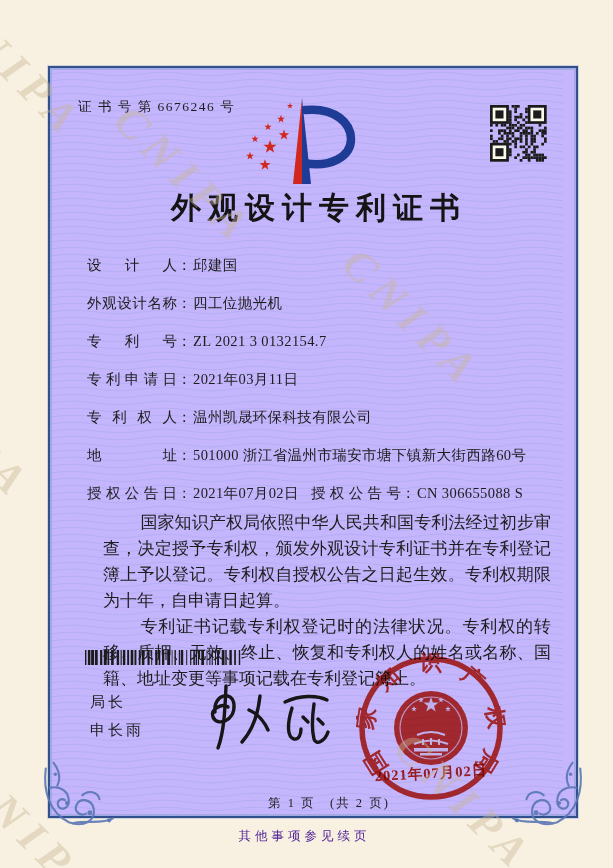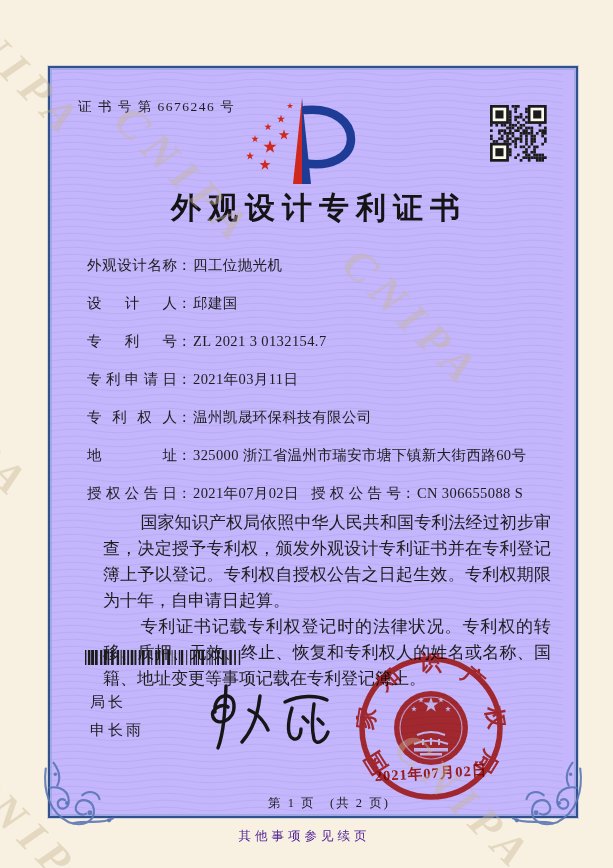--- a/index.html
+++ b/index.html
@@ -283,36 +283,36 @@
           <rect x="0" y="37.800000000000004" width="18.900000000000002" height="18.900000000000002"></rect>
           <rect fill="#fcf8eb" x="2.7" y="40.50000000000001" width="13.5" height="13.5"></rect>
           <rect x="5.4" y="43.2" width="8.100000000000001" height="8.100000000000001"></rect>
         </g>
       </svg>
 
     <div class="title">外观设计专利证书</div>
 
     <div class="fields">
       <div class="field-row">
+        <span class="flabel">设计人</span><span class="fcolon">：</span><span class="fvalue">邱建国</span>
+      </div>
+      <div class="field-row">
         <span class="flabel">外观设计名称</span><span class="fcolon">：</span><span class="fvalue">四工位抛光机</span>
       </div>
       <div class="field-row">
-        <span class="flabel">设计人</span><span class="fcolon">：</span><span class="fvalue">邱建国</span>
-      </div>
-      <div class="field-row">
         <span class="flabel">专利号</span><span class="fcolon">：</span><span class="fvalue">ZL 2021 3 0132154.7</span>
       </div>
       <div class="field-row">
         <span class="flabel">专利申请日</span><span class="fcolon">：</span><span class="fvalue">2021年03月11日</span>
       </div>
       <div class="field-row">
         <span class="flabel">专利权人</span><span class="fcolon">：</span><span class="fvalue">温州凯晟环保科技有限公司</span>
       </div>
       <div class="field-row">
-        <span class="flabel">地址</span><span class="fcolon">：</span><span class="fvalue">325000 浙江省温州市瑞安市塘下镇新大街西路60号</span>
+        <span class="flabel">地址</span><span class="fcolon">：</span><span class="fvalue">501000 浙江省温州市瑞安市塘下镇新大街西路60号</span>
       </div>
       <div class="field-row">
         <span class="flabel">授权公告日</span><span class="fcolon">：</span><span class="fvalue">2021年07月02日</span><span class="pair2"><span class="flabel">授权公告号</span><span class="fcolon">：</span><span class="fvalue">CN 306655088 S</span></span>
       </div>
     </div>
 
     <div class="legal">
       <p>国家知识产权局依照中华人民共和国专利法经过初步审查，决定授予专利权，颁发外观设计专利证书并在专利登记簿上予以登记。专利权自授权公告之日起生效。专利权期限为十年，自申请日起算。</p>
       <p>专利证书记载专利权登记时的法律状况。专利权的转移、质押、无效、终止、恢复和专利权人的姓名或名称、国籍、地址变更等事项记载在专利登记簿上。</p>
     </div>

